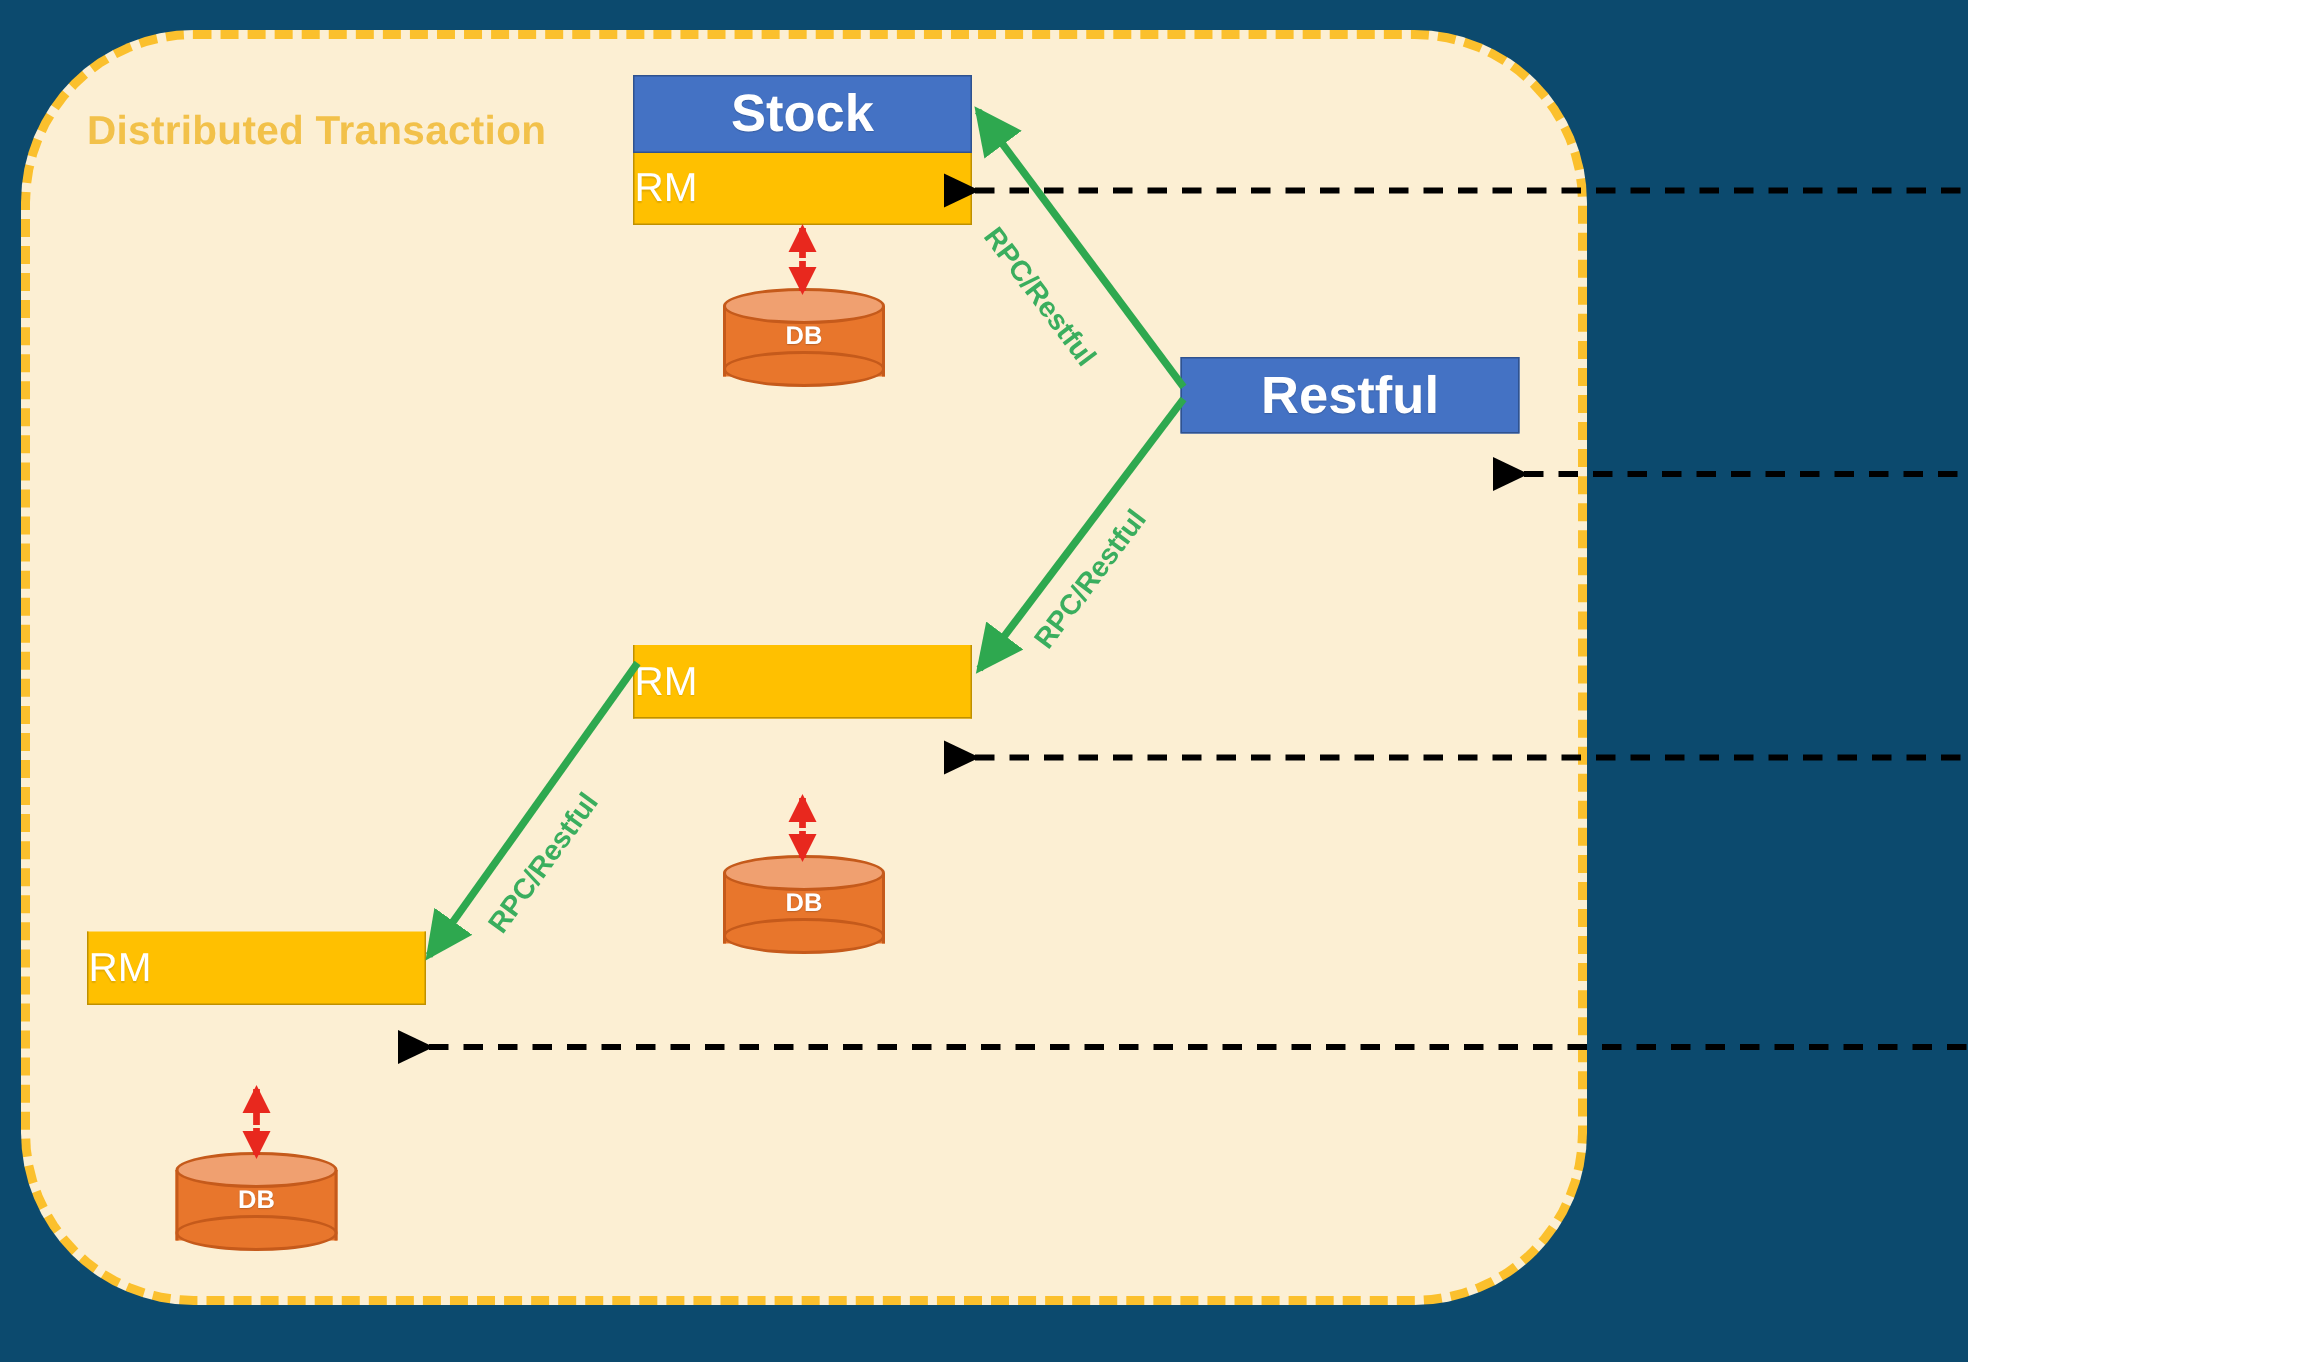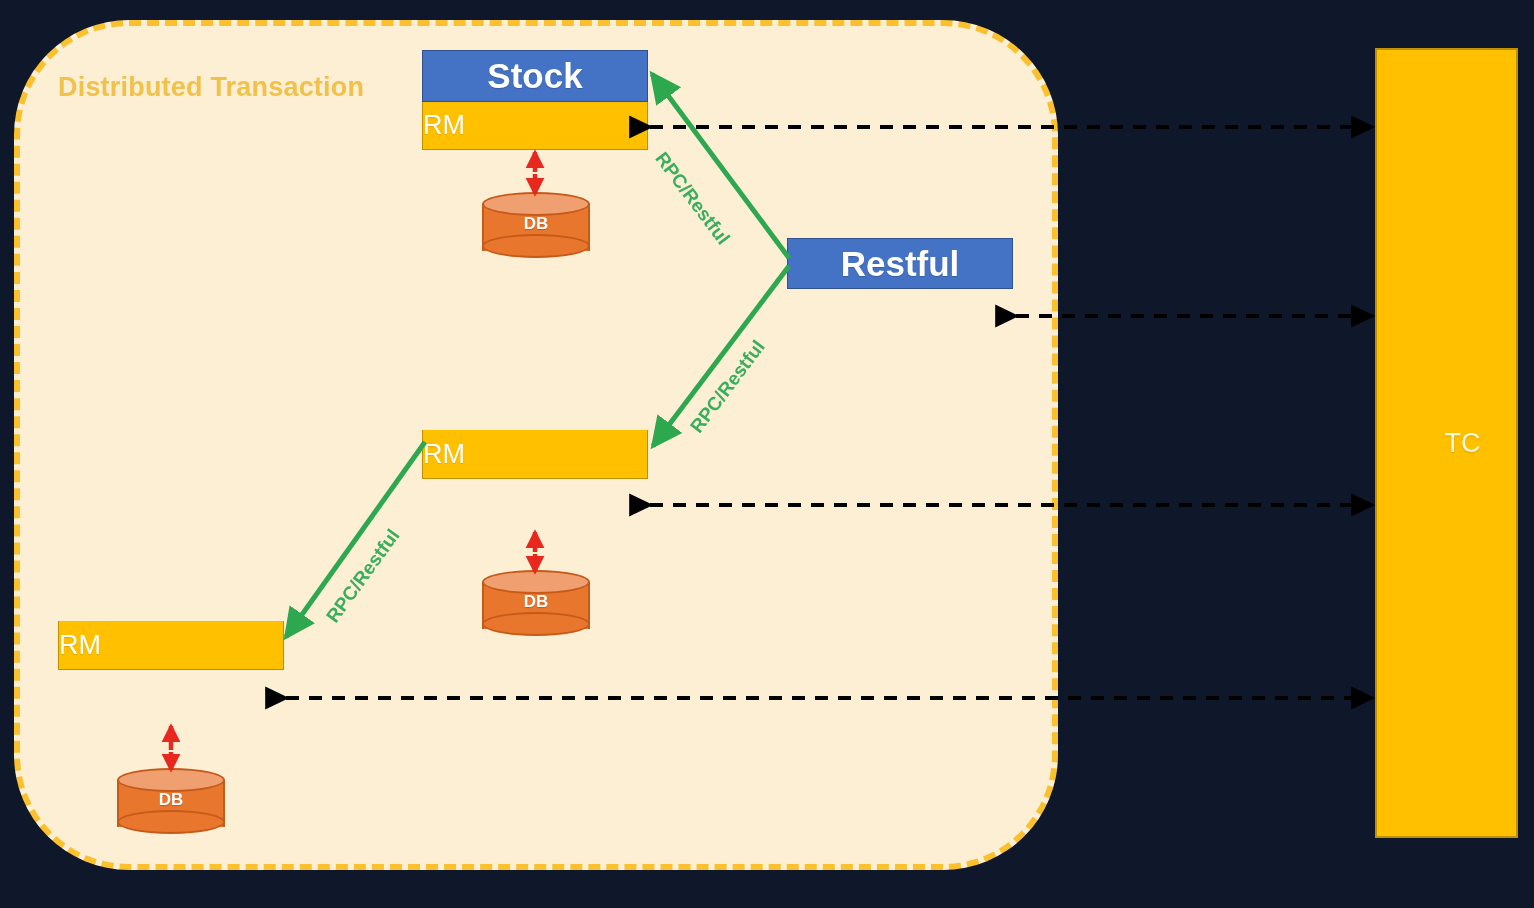--- a/index.html
+++ b/index.html
@@ -5,23 +5,23 @@
   html, body {
     margin: 0;
     padding: 0;
     background: #ffffff;
   }
   body {
     font-family: "Liberation Sans", sans-serif;
   }
   #canvas {
     position: relative;
-    width: 1534px;
+    width: 1312px;
     height: 908px;
-    background: #0f172a;
+    background: #0c4a6e;
     overflow: hidden;
   }
 
   
   .dt-container {
     position: absolute;
     left: 14px;
     top: 20px;
     width: 1044px;
     height: 850px;

